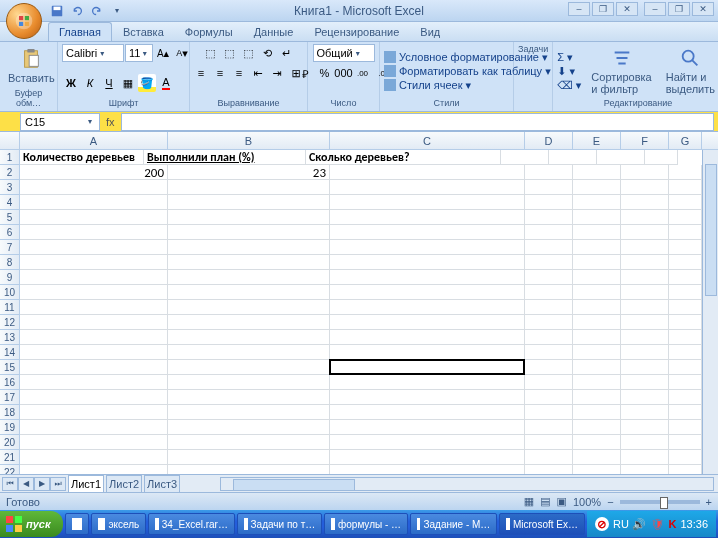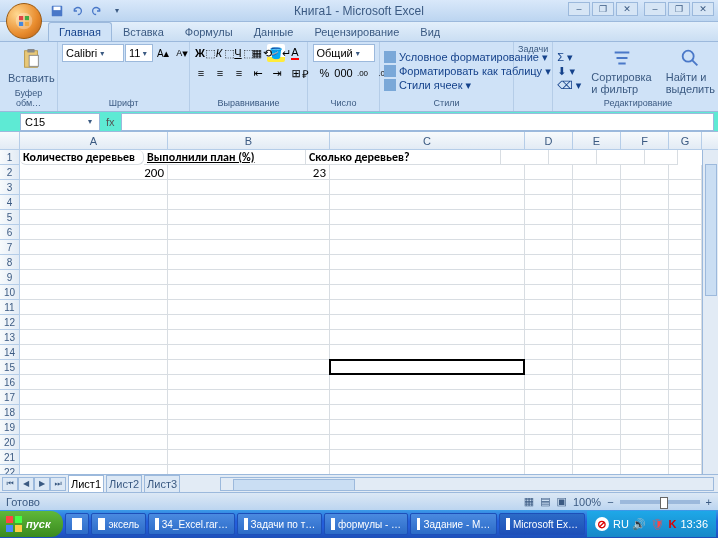--- a/index.html
+++ b/index.html
@@ -20,21 +20,21 @@
 .group-label{font-size:9px;color:#3b5a82;text-align:center;padding-bottom:1px}
 .group-body{flex:1;display:flex;align-items:center;gap:2px}
 .big-btn{display:flex;flex-direction:column;align-items:center;gap:2px;padding:2px 4px;color:#3b5a82;font-size:10px}
 .big-btn svg{width:22px;height:22px}
 .small-row{display:flex;gap:1px;align-items:center}
 .small-btn{width:18px;height:18px;display:flex;align-items:center;justify-content:center;border-radius:2px}
 .font-sel{height:18px;border:1px solid #9cb9dc;background:#fff;font-size:10px;padding:0 3px;display:flex;align-items:center}
 .dd{width:10px;text-align:center;color:#3b5a82;font-size:8px}
 .cells-col{display:flex;flex-direction:column;gap:1px;font-size:10px;color:#15428b}
 .cells-col div{display:flex;align-items:center;gap:3px;white-space:nowrap}
-.namebox-row{height:20px;background:#5eead4;border-bottom:1px solid #9cb9dc;display:flex;align-items:center}
+.namebox-row{height:20px;background:#fde047;border-bottom:1px solid #9cb9dc;display:flex;align-items:center}
 .namebox{width:80px;height:18px;border:1px solid #9cb9dc;background:#fff;margin-left:20px;padding:0 4px;font-size:11px;display:flex;align-items:center;justify-content:space-between}
 .fx{margin:0 6px;color:#555}
 .fbar{flex:1;height:18px;border:1px solid #9cb9dc;background:#fff;margin-right:4px}
 .grid-wrap{flex:1;display:flex;flex-direction:column;background:#fff;position:relative;overflow:hidden}
 .col-headers{height:18px;display:flex;background:linear-gradient(#f7fafc,#e2ebf5);border-bottom:1px solid #b5cde8}
 .corner{width:20px;border-right:1px solid #b5cde8;background:linear-gradient(#f7fafc,#e2ebf5)}
 .ch{border-right:1px solid #b5cde8;text-align:center;font-size:11px;color:#3b5a82;line-height:18px}
 .rows{flex:1;overflow:hidden}
 .row{display:flex;height:15px}
 .rh{width:20px;background:linear-gradient(90deg,#f7fafc,#e2ebf5);border-right:1px solid #b5cde8;border-bottom:1px solid #b5cde8;text-align:center;font-size:10px;color:#3b5a82;line-height:15px}
@@ -124,21 +124,21 @@
             <rect x="8" y="1" width="8" height="4" fill="#888" rx="1"></rect>
             <rect x="10" y="8" width="10" height="12" fill="#fff" stroke="#888"></rect>
           </svg>
         <span>Вставить</span>
       </div>
     </div>
     <div class="group-label">Буфер обм…</div>
   </div>
 
   <div class="group" style="width:132px">
-    <div class="group-body" style="align-items:flex-start;gap:0">
+    <div class="group-body" style="flex-direction:column;align-items:flex-start;gap:12px">
       <div class="small-row">
         <div class="font-sel" style="width:62px">
             <span>Calibri</span>
             <span class="dd">▾</span>
           </div>
         <div class="font-sel" style="width:28px">
             <span>11</span>
             <span class="dd">▾</span>
           </div>
         <div class="small-btn" style="font-size:10px">A<sup>▴</sup></div>
@@ -267,21 +267,21 @@
       <div class="ch" style="width: 162px;">B</div>
       <div class="ch" style="width: 195px;">C</div>
       <div class="ch" style="width: 48px;">D</div>
       <div class="ch" style="width: 48px;">E</div>
       <div class="ch" style="width: 48px;">F</div>
       <div class="ch" style="width: 33px;">G</div>
     </div>
   <div class="rows" id="rows">
       <div class="row">
         <div class="rh">1</div>
-        <div class="cell" style="width: 124px; border-radius: 6px;">Количество деревьев</div>
+        <div class="cell" style="width: 124px;">Количество деревьев</div>
         <div class="cell" style="width: 162px; text-decoration: underline;">Выполнили план  (%)</div>
         <div class="cell" style="width: 195px;">Сколько деревьев?</div>
         <div class="cell" style="width: 48px;"></div>
         <div class="cell" style="width: 48px;"></div>
         <div class="cell" style="width: 48px;"></div>
         <div class="cell" style="width: 33px;"></div>
       </div>
       <div class="row">
         <div class="rh">2</div>
         <div class="cell" style="width: 148px;">200</div>

